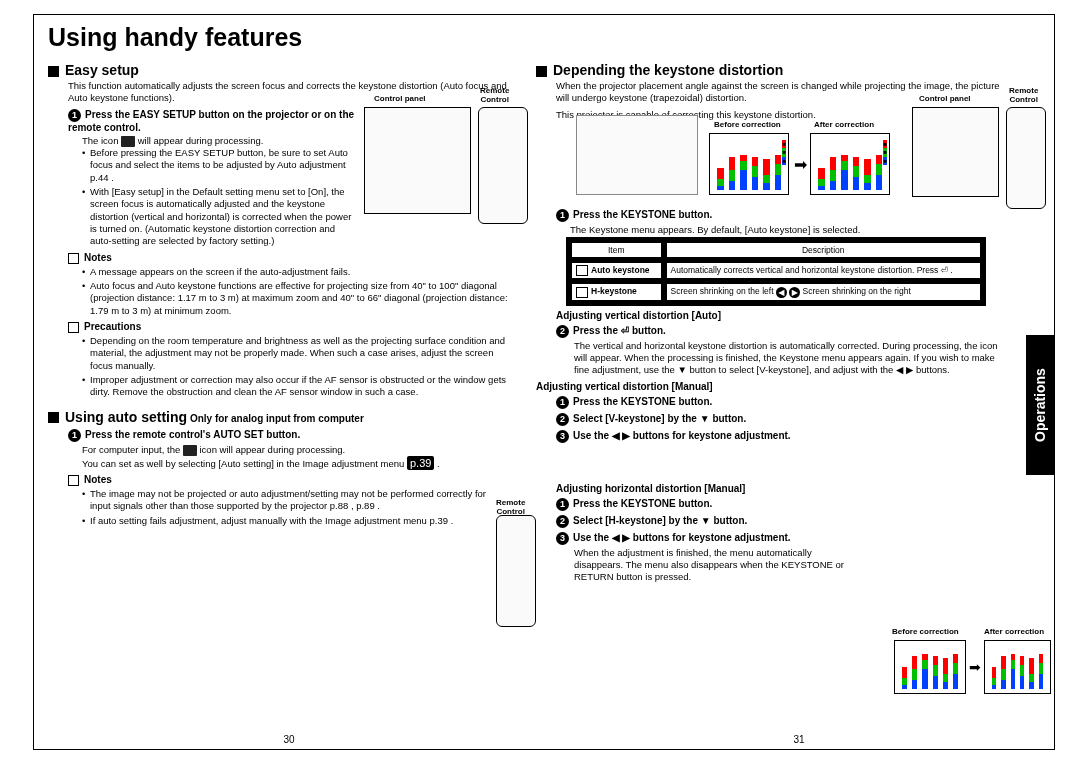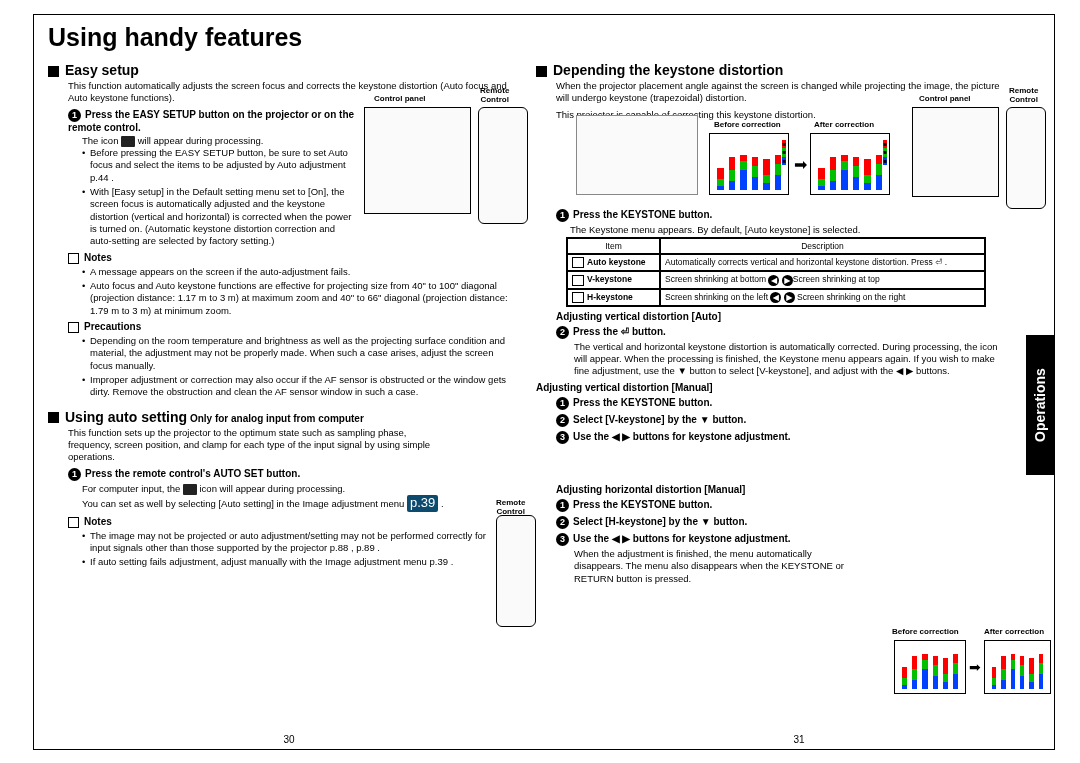--- a/index.html
+++ b/index.html
@@ -11,21 +11,21 @@
   h2 { font-size:14px; font-weight:bold; margin:4px 0 2px 0; }
   h2 .sq { display:inline-block; width:11px; height:11px; background:#000; margin-right:6px; vertical-align:middle; }
   .body { font-size:9.5px; line-height:1.3; margin:0 0 4px 20px; }
   .step { margin-left:20px; }
   .step-head { font-weight:bold; font-size:10px; margin:4px 0 2px 0; }
   .bullets { margin:0 0 4px 14px; padding:0; list-style:none; }
   .bullets li { font-size:9.5px; line-height:1.3; margin-bottom:2px; position:relative; padding-left:8px; }
   .bullets li:before { content:"•"; position:absolute; left:0; }
   .sub-head { font-weight:bold; font-size:10px; margin:4px 0 2px 20px; }
   .sub-head .box { display:inline-block; width:9px; height:9px; border:1px solid #000; margin-right:5px; vertical-align:middle; }
-  .pageref { display:inline-block; background:#0c4a6e; color:#fff; font-size:13px; padding:0 3px; border-radius:2px; }
+  .pageref { display:inline-block; background:#000000; color:#fff; font-size:11px; padding:0 3px; border-radius:2px; }
   .icon-inline { display:inline-block; width:14px; height:11px; background:#222; vertical-align:middle; border-radius:1px; }
   .num-circle { display:inline-block; width:13px; height:13px; border-radius:50%; background:#000; color:#fff; text-align:center; line-height:13px; font-size:9px; font-weight:bold; margin-right:4px; vertical-align:middle; }
   .arrow-btn { display:inline-block; width:11px; height:11px; border-radius:50%; background:#000; color:#fff; text-align:center; line-height:11px; font-size:8px; vertical-align:middle; }
   .tab-side { position:absolute; right:0; top:320px; width:28px; height:140px; background:#000; color:#fff; writing-mode:vertical-rl; transform:rotate(180deg); text-align:center; font-size:14px; font-weight:bold; display:flex; align-items:center; justify-content:center; }
   .pagenums { position:absolute; bottom:4px; left:0; width:100%; display:flex; }
   .pagenums span { width:50%; text-align:center; font-size:10px; }
 
   
   .panel-img { border:1px solid #000; background:#fafafa; }
   .cp1 { position:absolute; left:330px; top:92px; width:105px; height:105px; }
@@ -34,21 +34,21 @@
   .proj-dia { position:absolute; left:542px; top:100px; width:120px; height:78px; border:1px solid #888; }
   .chart1 { position:absolute; left:675px; top:118px; width:78px; height:60px; border:1px solid #000; }
   .chart2 { position:absolute; left:776px; top:118px; width:78px; height:60px; border:1px solid #000; }
   .cp2 { position:absolute; left:878px; top:92px; width:85px; height:88px; border:1px solid #000; }
   .rc3 { position:absolute; left:972px; top:92px; width:38px; height:100px; border-radius:6px; border:1px solid #000; }
   .chart3 { position:absolute; left:860px; top:625px; width:70px; height:52px; border:1px solid #000; }
   .chart4 { position:absolute; left:950px; top:625px; width:65px; height:52px; border:1px solid #000; }
   .small-label { position:absolute; font-size:8px; font-weight:bold; text-align:center; line-height:1.1; }
 
   table.kt { border-collapse:collapse; font-size:8.5px; margin:2px 0 4px 30px; width:420px; }
-  table.kt th, table.kt td { border:2px solid #000000; padding:2px 4px; text-align:left; vertical-align:top; }
+  table.kt th, table.kt td { border:6px solid #000000; padding:2px 4px; text-align:left; vertical-align:top; }
   table.kt th { font-weight:normal; text-align:center; }
   .tiny-icon { display:inline-block; width:10px; height:9px; border:1px solid #000; vertical-align:middle; margin-right:3px; }
 
   
   .bars { display:flex; align-items:flex-end; height:48px; gap:5px; padding:4px 5px 0 5px; position:absolute; bottom:4px; left:2px; right:2px; }
   .bar { width:9px; display:flex; flex-direction:column-reverse; }
   .seg { width:100%; }
   .c-blue { background:#0040ff; }
   .c-green { background:#00c000; }
   .c-red { background:#ff0000; }
@@ -89,21 +89,20 @@
       <li>Auto focus and Auto keystone functions are effective for projecting size from 40" to 100" diagonal (projection distance: 1.17 m to 3 m) at maximum zoom and 40" to 66" diagonal (projection distance: 1.79 m to 3 m) at minimum zoom.</li>
     </ul>
 
     <div class="sub-head"><span class="box"></span><span>Precautions</span></div>
     <ul class="bullets" style="margin-left:34px;">
       <li>Depending on the room temperature and brightness as well as the projecting surface condition and material, the adjustment may not be properly made. When such a case arises, adjust the screen focus manually.</li>
       <li>Improper adjustment or correction may also occur if the AF sensor is obstructed or the window gets dirty. Remove the obstruction and clean the AF sensor window in such a case.</li>
     </ul>
 
     <h2 style="margin-top:10px;"><span class="sq"></span><span>Using auto setting</span><span style="font-size:10px;"> Only for analog input from computer</span></h2>
-    <p class="body" style="width:380px;">This function sets up the projector to the optimum state such as sampling phase, frequency, screen position, and clamp for each type of the input signal by using simple operations.</p>
 
     <div class="step" style="width:400px;">
       <div class="step-head"><span class="num-circle">1</span><span>Press the remote control's AUTO SET button.</span></div>
       <div style="font-size:9.5px;line-height:1.3;margin-left:14px;">
         <span>For computer input, the </span><span class="icon-inline"></span><span> icon will appear during processing.</span><br>
         <span>You can set as well by selecting [Auto setting] in the Image adjustment menu </span><span class="pageref">p.39</span><span> .</span>
       </div>
     </div>
 
     <div class="sub-head"><span class="box"></span><span>Notes</span></div>
@@ -131,24 +130,20 @@
       <tbody>
               <tr>
                 <th>Item</th>
                 <th>Description</th>
               </tr>
       <tr>
         <td><span class="tiny-icon"></span><b>Auto keystone</b></td>
         <td>Automatically corrects vertical and horizontal keystone distortion. Press ⏎ .</td>
       </tr>
       <tr>
-        <td><span class="tiny-icon"></span><b>V-keystone</b></td>
-        <td><span>Screen shrinking at bottom </span><span class="arrow-btn">◀</span> <span class="arrow-btn">▶</span><span>Screen shrinking at top</span></td>
-      </tr>
-      <tr>
         <td><span class="tiny-icon"></span><b>H-keystone</b></td>
         <td><span>Screen shrinking on the left </span><span class="arrow-btn">◀</span> <span class="arrow-btn">▶</span><span> Screen shrinking on the right</span></td>
       </tr>
     </tbody>
           </table>
 
     <div class="step-head" style="margin-left:20px;">Adjusting vertical distortion [Auto]</div>
     <div class="step-head" style="margin-left:20px;"><span class="num-circle">2</span><span>Press the ⏎ button.</span></div>
     <p class="body" style="margin-left:38px;">The vertical and horizontal keystone distortion is automatically corrected. During processing, the icon will appear. When the processing is finished, the Keystone menu appears again. If you wish to make fine adjustment, use the ▼ button to select [V-keystone], and adjust with the ◀ ▶ buttons.</p>
 

